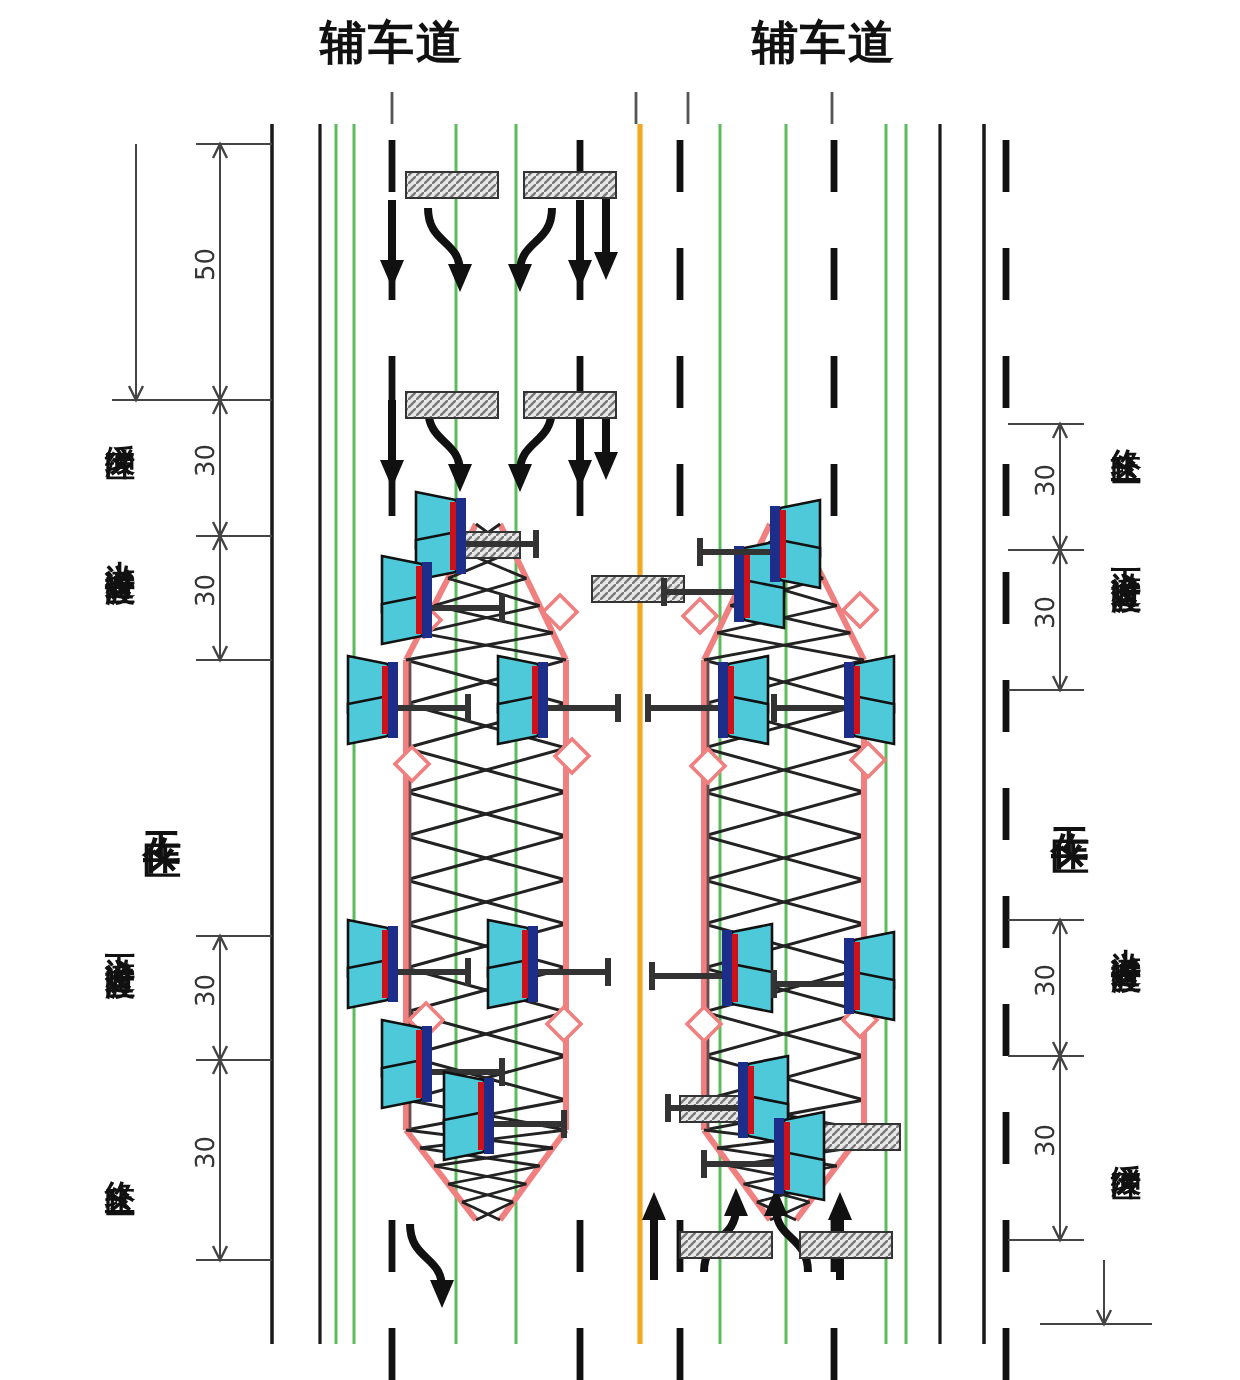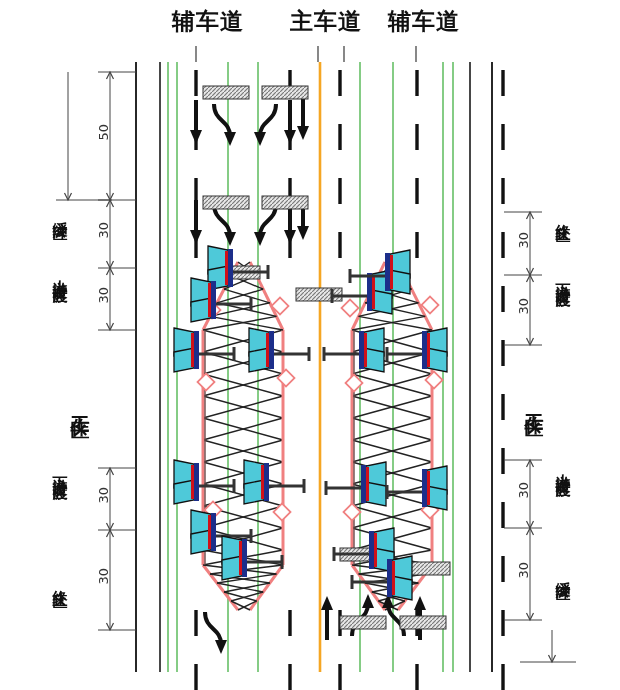--- a/index.html
+++ b/index.html
@@ -1,21 +1,21 @@
 <!DOCTYPE html>
 <html><head>
 <meta charset="utf-8">
 <style>
   html,body{margin:0;padding:0;background:#ffffff;}
   body{width:620px;height:690px;font-family:"DejaVu Sans","Liberation Sans",sans-serif;color:#111;}
   #stage{position:relative;width:620px;height:690px;overflow:hidden;background:#fff;}
   svg{position:absolute;left:0;top:0;}
   .toplabel{
     position:absolute;font-size:23px;font-weight:700;letter-spacing:1px;
-    color:#111;white-space:nowrap;font-family:"DejaVu Sans","Liberation Sans",sans-serif;margin-left:12px;
+    color:#111;white-space:nowrap;font-family:"DejaVu Sans","Liberation Sans",sans-serif;
   }
   .vlabel{
     position:absolute;font-size:15px;font-weight:700;white-space:nowrap;color:#111;
     writing-mode:vertical-rl;text-orientation:upright;letter-spacing:2px;
     font-family:"DejaVu Sans","Liberation Sans",sans-serif;
   }
   .vlabel.big{font-size:19px;letter-spacing:3px;}
   .dimnum{
     position:absolute;font-size:13px;color:#333;white-space:nowrap;
     writing-mode:vertical-rl;text-orientation:sideways;transform:rotate(180deg);
@@ -441,21 +441,20 @@
       <line x1="552" y1="630" x2="552" y2="662" stroke="#444444" stroke-width="1"></line>
       <path d="M548.5 655 L552 662 L555.5 655" fill="none" stroke="#444444" stroke-width="1.2"></path>
       <line x1="520" y1="662" x2="576" y2="662" stroke="#444444" stroke-width="1"></line>
       <line x1="196" y1="46" x2="196" y2="62" stroke="#555" stroke-width="1.4"></line>
       <line x1="318" y1="46" x2="318" y2="62" stroke="#555" stroke-width="1.4"></line>
       <line x1="344" y1="46" x2="344" y2="62" stroke="#555" stroke-width="1.4"></line>
       <line x1="416" y1="46" x2="416" y2="62" stroke="#555" stroke-width="1.4"></line>
     </svg>
 
   <div class="toplabel" style="left: 160px; top: 6px;">辅车道</div>
-  <div class="toplabel" style="left: 278px; top: 6px;">主车道</div>
   <div class="toplabel" style="left: 376px; top: 6px;">辅车道</div>
 
   <div class="vlabel" style="left: 50px; top: 210px;">缓冲区</div>
   <div class="vlabel" style="left: 50px; top: 268px;">上游过渡区</div>
   <div class="vlabel big" style="left: 68px; top: 400px;">工作区</div>
   <div class="vlabel" style="left: 50px; top: 465px;">下游过渡区</div>
   <div class="vlabel" style="left: 50px; top: 578px;">终止区</div>
 
   <div class="vlabel" style="left: 553px; top: 212px;">终止区</div>
   <div class="vlabel" style="left: 553px; top: 272px;">下游过渡区</div>

